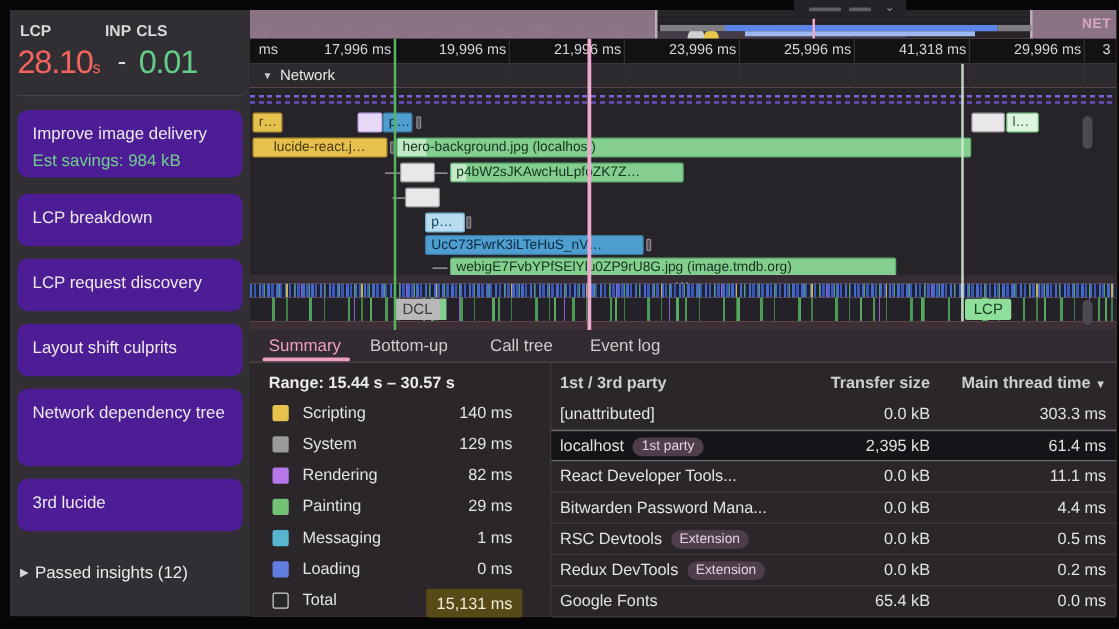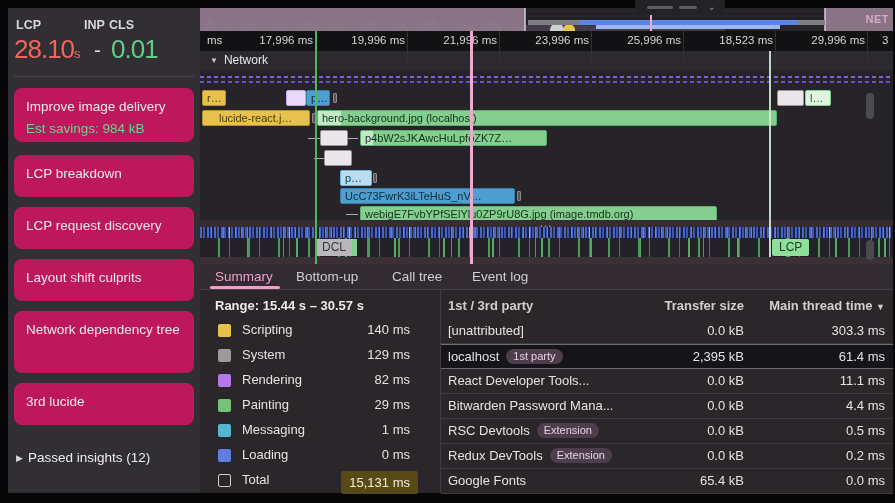--- a/index.html
+++ b/index.html
@@ -11,21 +11,21 @@
   .m-head{position:absolute;top:10px;left:0;width:100%;height:16px;color:#d9d7da;font-size:12.5px;font-weight:bold;}
   .m-head .h-lcp{position:absolute;left:8px;}
   .m-head .h-inp{position:absolute;left:76px;}
   .m-head .h-cls{position:absolute;left:101px;}
   .m-vals{position:absolute;top:26px;left:0;width:100%;height:34px;padding-left:36px;}
   .v-lcp{position:absolute;left:6px;top:0;font-size:26px;color:#f3655c;letter-spacing:-1px;}
   .v-lcp-unit{font-size:13px;}
   .v-inp{position:absolute;left:86px;top:4px;font-size:21px;color:#dcdadd;}
   .v-cls{position:absolute;left:103px;top:0;font-size:26px;color:#63cd87;letter-spacing:-1px;}
   .s-divider{position:absolute;left:6px;right:6px;top:68px;border-top:1px solid #4a4449;}
-  .card{position:absolute;left:6px;width:180px;background:#be185d;border-radius:8px;padding:10px 12px;color:#eceaec;font-size:13.5px;line-height:18px;}
+  .card{position:absolute;left:6px;width:180px;background:#4c1d95;border-radius:8px;padding:10px 12px;color:#eceaec;font-size:13.5px;line-height:18px;}
   .card .savings{color:#72cf8e;margin-top:4px;font-size:13.5px;}
   .passed{position:absolute;left:8px;top:442px;color:#eceaec;font-size:13.5px;}
   .passed .arr{font-size:9px;margin-right:5px;position:relative;top:-1px;color:#d8d6d9;}
 
   
   .main{position:absolute;left:200px;top:8px;width:693px;height:485px;background:#fca5a5;}
 
   
   .minimap{position:absolute;left:0;top:0;width:693px;height:23px;background:#27242a;overflow:hidden;}
   .mm-hair{position:absolute;left:0;right:0;height:1px;background:rgba(0,0,0,.22);}
@@ -185,21 +185,21 @@
       <div class="net-badge">NET</div>
     </div>
 
     <div class="ruler">
       <span class="rl0">ms</span>
       <span class="rl" style="left:27px;">17,996 ms</span>
       <span class="rl" style="left:119px;">19,996 ms</span>
       <span class="rl" style="left:211px;">21,996 ms</span>
       <span class="rl" style="left:303px;">23,996 ms</span>
       <span class="rl" style="left:395px;">25,996 ms</span>
-      <span class="rl" style="left:487px;">18,523 ms</span>
+      <span class="rl" style="left:487px;">41,318 ms</span>
       <span class="rl" style="left:579px;">29,996 ms</span>
       <span class="rl8">3</span>
     </div>
 
     <div class="net-header">
       <span class="tri">▼</span><span>Network</span>
     </div>
 
     <div class="grid" style="left:115px;"></div>
     <div class="grid" style="left:207px;"></div>

